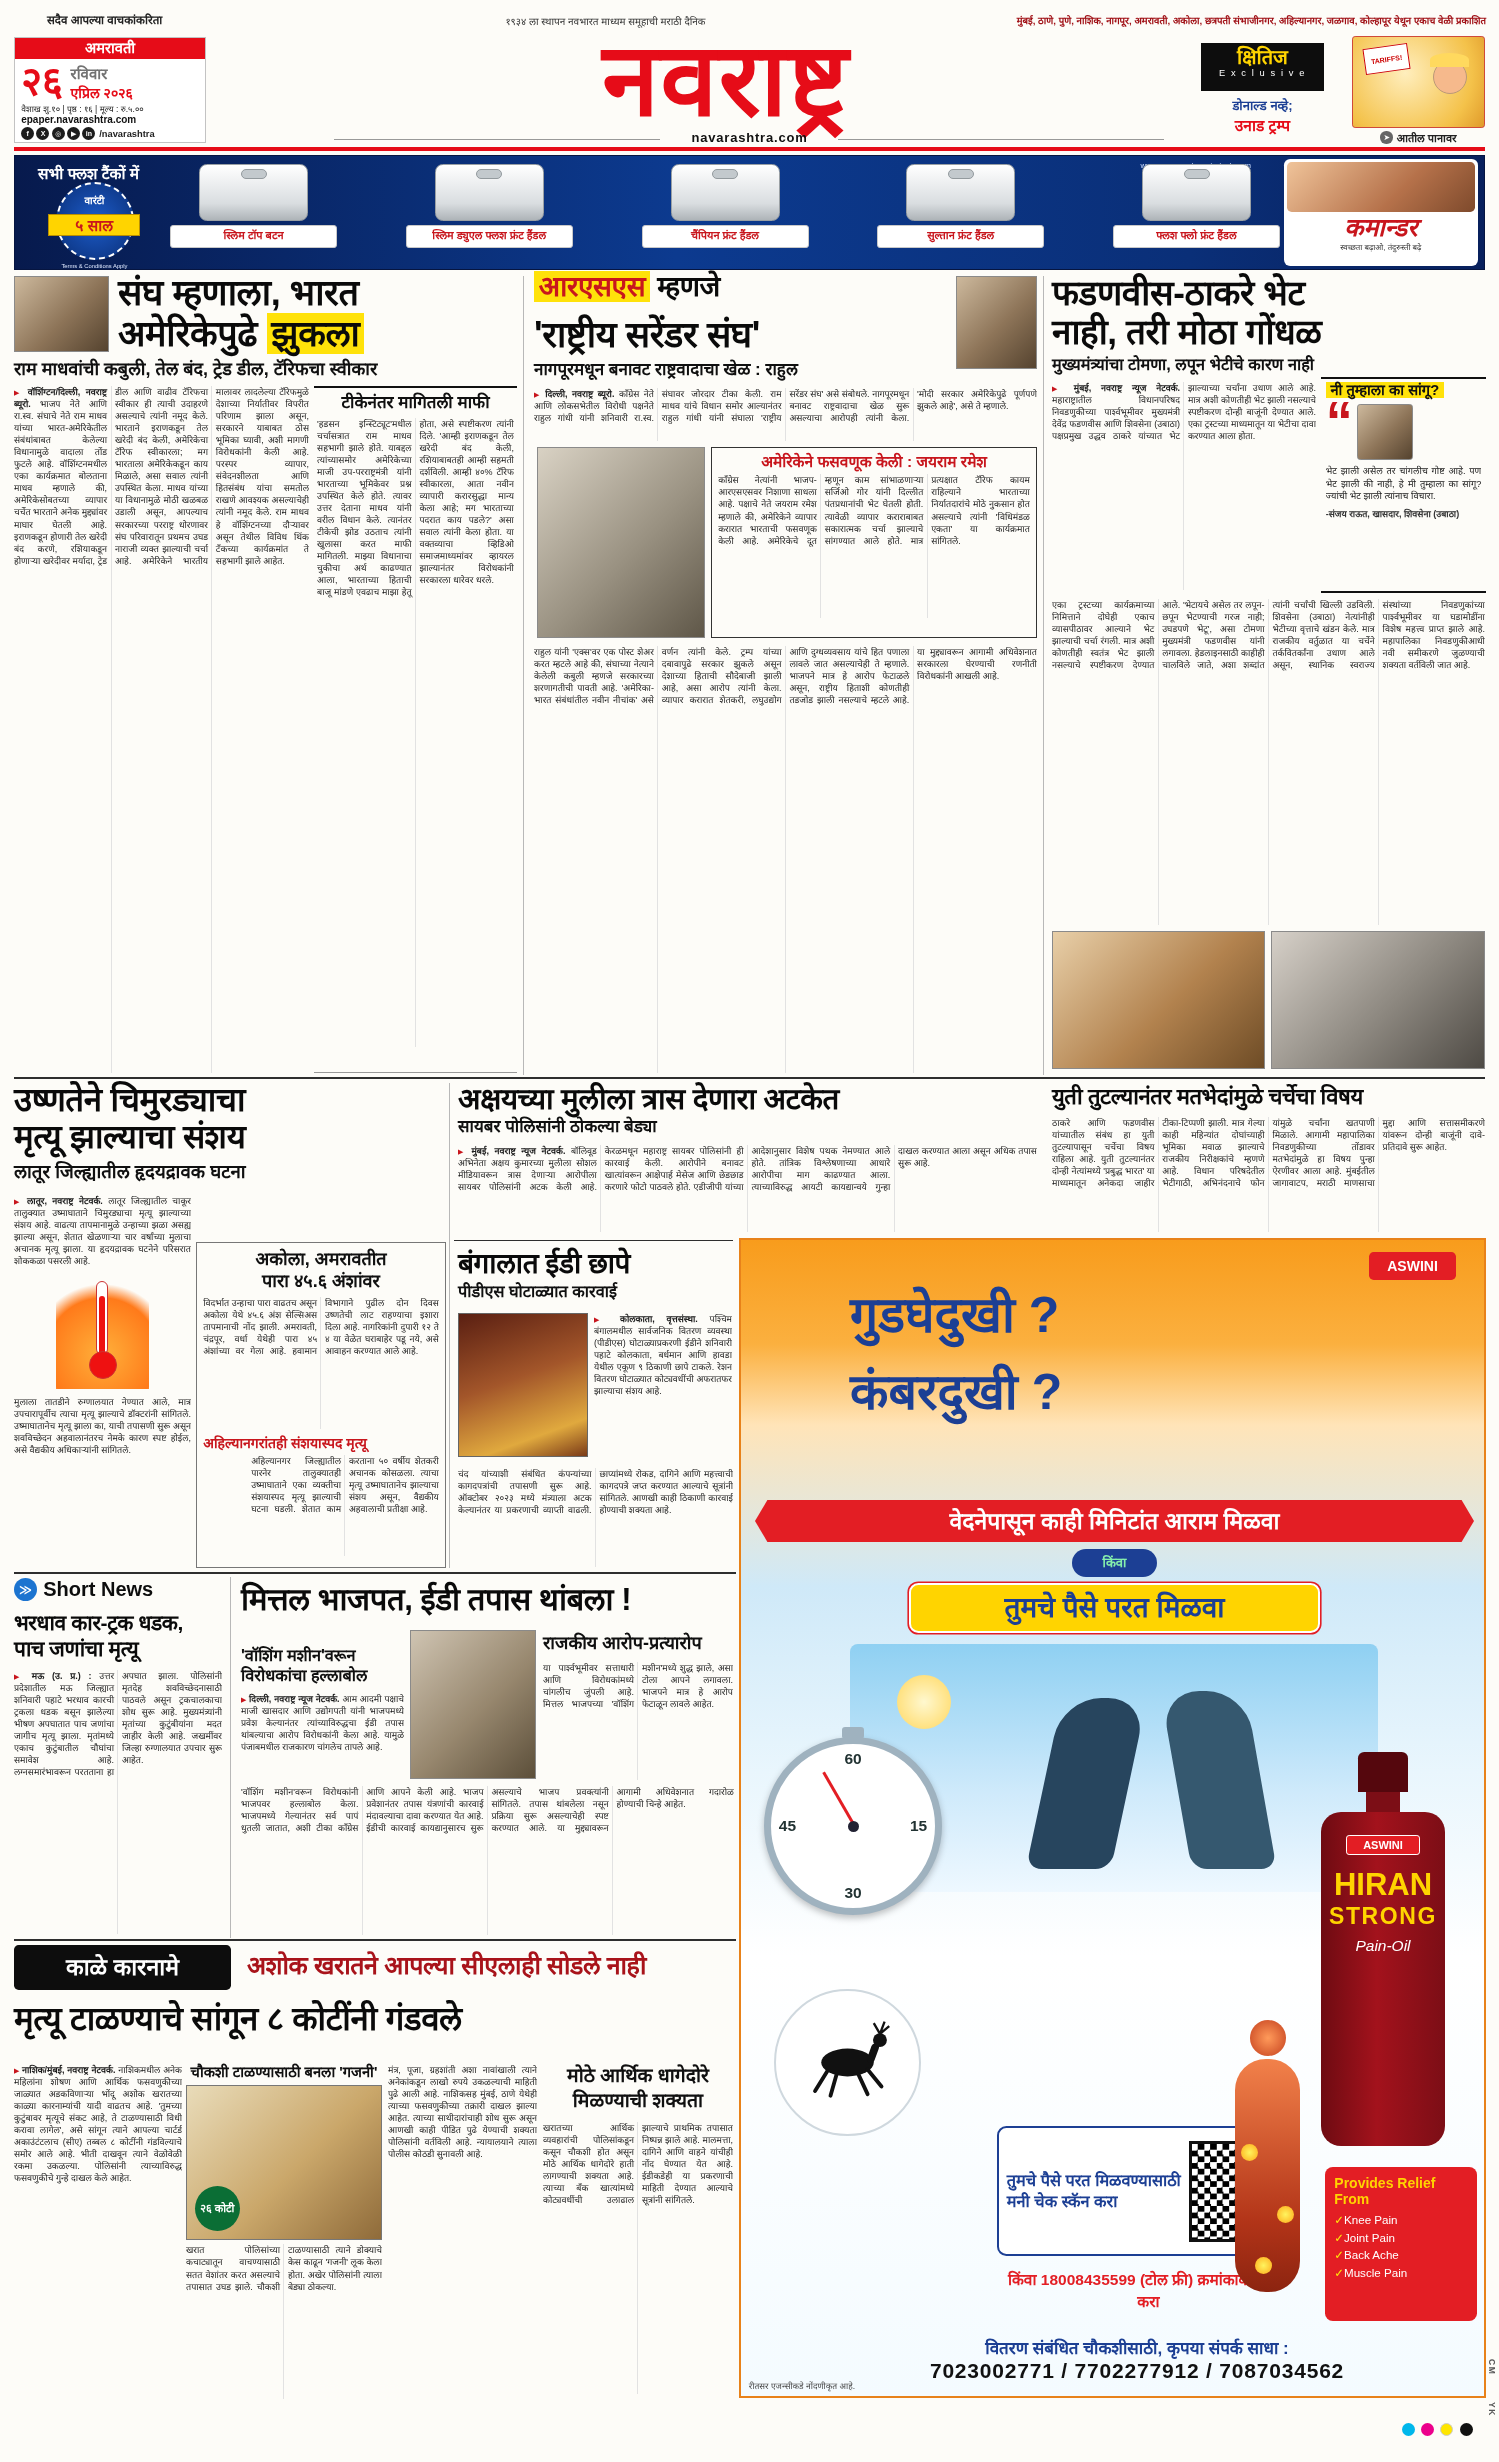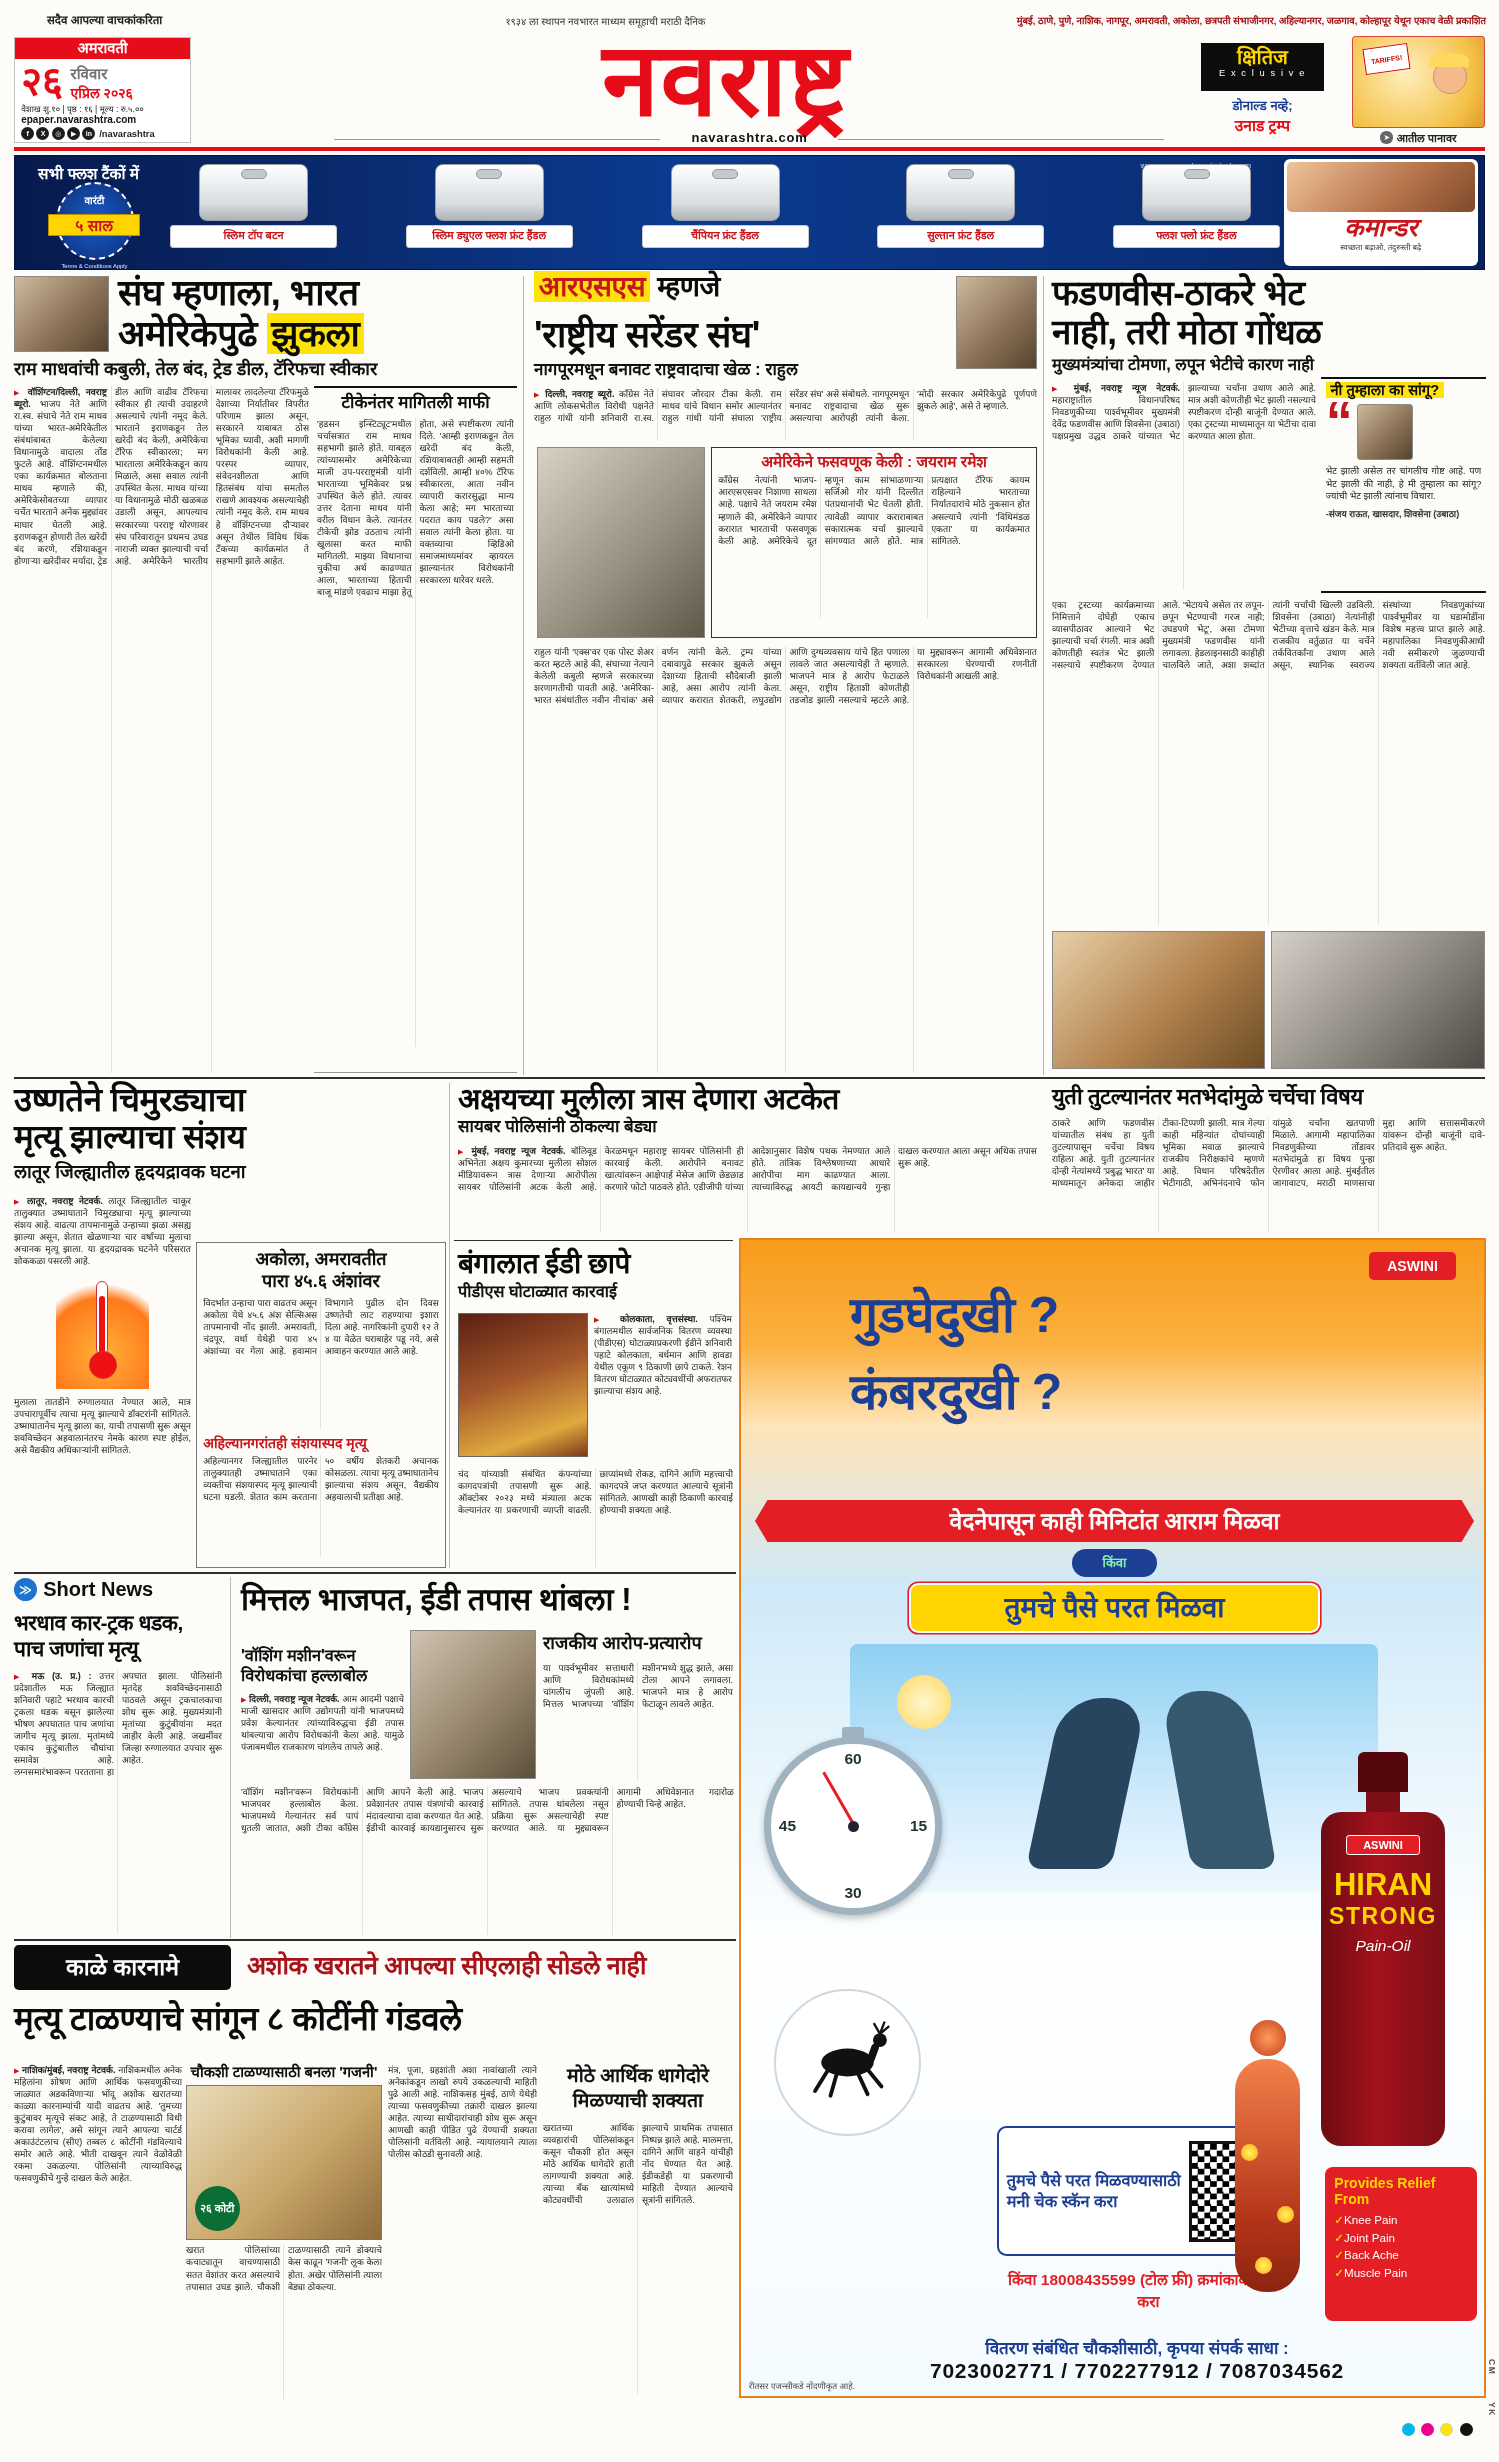--- a/index.html
+++ b/index.html
@@ -35,21 +35,21 @@
 </style>
 </head>
 <body>
 
 <div class="page">
 
   <div class="a" style="left:47px;top:12.4px;font-size:11.6px;font-weight:bold;color:#222;">सदैव आपल्या वाचकांकरिता</div>
   <div class="a" style="left:388px;top:14px;width:435px;text-align:center;font-size:10px;color:#333;">१९३४ ला स्थापन नवभारत माध्यम समूहाची मराठी दैनिक</div>
   <div class="a" style="left:826px;top:14px;width:660px;text-align:right;font-size:9.7px;color:#a01016;font-weight:bold;">मुंबई, ठाणे, पुणे, नाशिक, नागपूर, अमरावती, अकोला, छत्रपती संभाजीनगर, अहिल्यानगर, जळगाव, कोल्हापूर येथून एकाच वेळी प्रकाशित</div>
 
-  <div class="a" style="left:14px;top:37px;width:177px;height:106px;border:0.8px solid #c3c3c3;background:#fff;">
+  <div class="a" style="left:14px;top:37px;width:192px;height:106px;border:0.8px solid #c3c3c3;background:#fff;">
     <div style="background:#e60c18;color:#fff;font-weight:bold;font-size:14.7px;text-align:center;line-height:21px;height:21px;">अमरावती</div>
     <div style="display:flex;align-items:flex-start;padding:1.6px 6.2px 0 6.2px;">
       <div style="font-size:40px;font-weight:800;color:#e60c18;line-height:1;">२६</div>
       <div style="margin-left:7.8px;padding-top:2.3px;">
         <div style="font-size:15px;font-weight:800;color:#737373;">रविवार</div>
         <div style="font-size:14px;font-weight:800;color:#e60c18;">एप्रिल २०२६</div>
       </div>
     </div>
     <div style="font-size:8.5px;color:#222;padding:0.8px 6.2px;">वैशाख शु.१० | पृष्ठ : १६ | मूल्य : रु.५.००</div>
     <div style="font-size:10px;font-weight:bold;color:#111;padding:0 6.2px;">epaper.navarashtra.com</div>
@@ -216,21 +216,21 @@
       <div style="position:absolute;left:43px;top:23px;width:6.2px;height:59px;background:#e11;border-radius:3.1px;"></div>
       <div style="position:absolute;left:33px;top:78px;width:28px;height:28px;background:#e11;border:1.6px solid #c33;border-radius:50%;"></div>
     </div>
     <div class="bt">मुलाला तातडीने रुग्णालयात नेण्यात आले, मात्र उपचारापूर्वीच त्याचा मृत्यू झाल्याचे डॉक्टरांनी सांगितले. उष्माघातानेच मृत्यू झाला का, याची तपासणी सुरू असून शवविच्छेदन अहवालानंतरच नेमके कारण स्पष्ट होईल, असे वैद्यकीय अधिकाऱ्यांनी सांगितले.</div>
   </div>
   <div class="a" style="left:196px;top:1242px;width:250px;height:326px;border:0.8px solid #777;padding:6.2px;">
     <div class="sub center" style="font-size:18px;">अकोला, अमरावतीत</div>
     <div class="sub center" style="font-size:18px;margin-bottom:4.7px;">पारा ४५.६ अंशांवर</div>
     <div class="bt c2" style="height:132px;">विदर्भात उन्हाचा पारा वाढतच असून अकोला येथे ४५.६ अंश सेल्सिअस तापमानाची नोंद झाली. अमरावती, चंद्रपूर, वर्धा येथेही पारा ४५ अंशांच्या वर गेला आहे. हवामान विभागाने पुढील दोन दिवस उष्णतेची लाट राहण्याचा इशारा दिला आहे. नागरिकांनी दुपारी १२ ते ४ या वेळेत घराबाहेर पडू नये, असे आवाहन करण्यात आले आहे.</div>
     <div class="sub redtxt" style="font-size:14px;margin:6.2px 0 3.1px 0;">अहिल्यानगरांतही संशयास्पद मृत्यू</div>
-    <div class="bt c2" style="height:101px;">अहिल्यानगर जिल्ह्यातील पारनेर तालुक्यातही उष्माघाताने एका व्यक्तीचा संशयास्पद मृत्यू झाल्याची घटना घडली. शेतात काम करताना ५० वर्षीय शेतकरी अचानक कोसळला. त्याचा मृत्यू उष्माघातानेच झाल्याचा संशय असून, वैद्यकीय अहवालाची प्रतीक्षा आहे.</div>
+    <div class="bt c2" style="height:101px;margin-left:48px;">अहिल्यानगर जिल्ह्यातील पारनेर तालुक्यातही उष्माघाताने एका व्यक्तीचा संशयास्पद मृत्यू झाल्याची घटना घडली. शेतात काम करताना ५० वर्षीय शेतकरी अचानक कोसळला. त्याचा मृत्यू उष्माघातानेच झाल्याचा संशय असून, वैद्यकीय अहवालाची प्रतीक्षा आहे.</div>
   </div>
 
   <div class="a hd" style="left:458px;top:1082px;font-size:29.5px;">अक्षयच्या मुलीला त्रास देणारा अटकेत</div>
   <div class="a sub" style="left:458px;top:1117px;width:310px;font-size:17px;">सायबर पोलिसांनी ठोकल्या बेड्या</div>
   <div class="a bt c4" style="left:458px;top:1145px;width:579px;height:87px;">
     <span class="mk"></span><span class="bl">मुंबई, नवराष्ट्र न्यूज नेटवर्क.</span>
     <span>बॉलिवूड अभिनेता अक्षय कुमारच्या मुलीला सोशल मीडियावरून त्रास देणाऱ्या आरोपीला सायबर पोलिसांनी अटक केली आहे. केरळमधून महाराष्ट्र सायबर पोलिसांनी ही कारवाई केली. आरोपीने बनावट खात्यांवरून आक्षेपार्ह मेसेज आणि छेडछाड करणारे फोटो पाठवले होते. एडीजीपी यांच्या आदेशानुसार विशेष पथक नेमण्यात आले होते. तांत्रिक विश्लेषणाच्या आधारे आरोपीचा माग काढण्यात आला. त्याच्याविरुद्ध आयटी कायद्यान्वये गुन्हा दाखल करण्यात आला असून अधिक तपास सुरू आहे.</span>
   </div>
 
   <div class="a hd" style="left:458px;top:1248px;font-size:28px;">बंगालात ईडी छापे</div>

